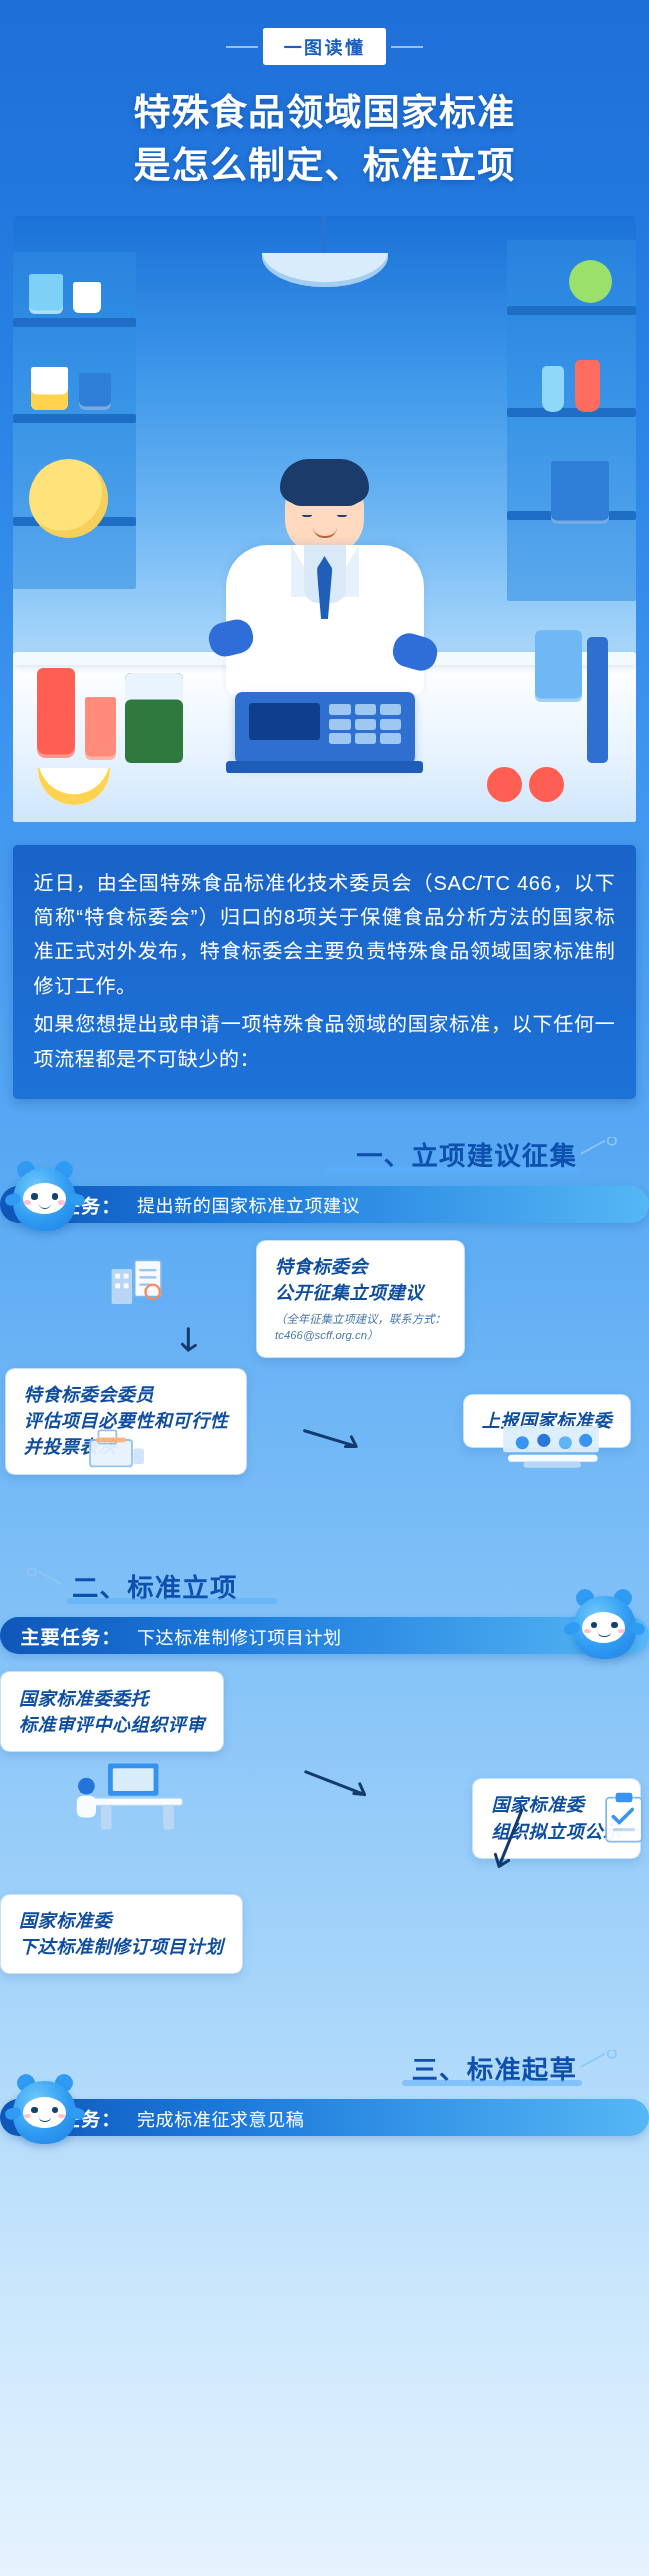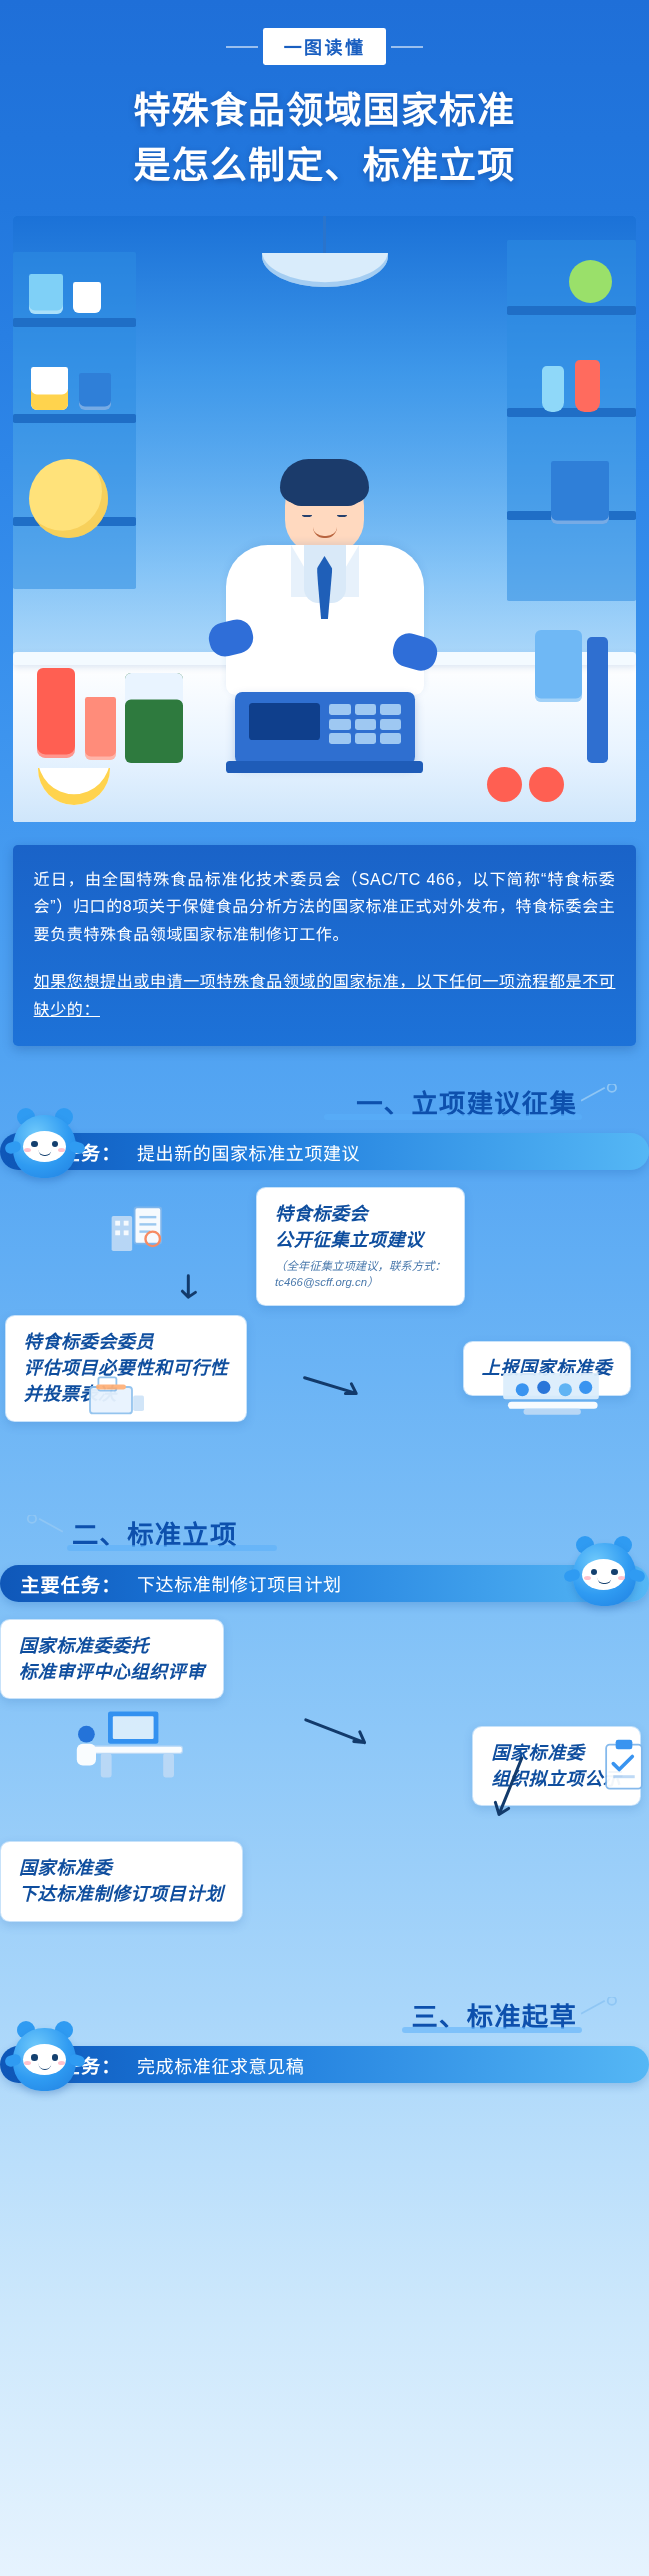--- a/index.html
+++ b/index.html
@@ -45,21 +45,21 @@
   .ribbon::after { right: -37px; }
 
   .title-block {
     margin-top: 24px;
     color: #ffffff;
     font-weight: bold;
     line-height: 1.32;
     letter-spacing: 1.2px;
     text-shadow: 0 1.8px 6px rgba(0,40,110,0.35);
   }
-  .title-line1 { font-size: 37px; font-family: Liberation Mono, monospace; }
+  .title-line1 { font-size: 37px; }
   .title-line2 { font-size: 37px; margin-top: 4.8px; }
 
   
   .illustration {
     position: relative;
     margin: 25px 13.2px 0 13.2px;
     height: 606px;
     border-radius: 3.6px;
     overflow: hidden;
     background: linear-gradient(180deg, #2f8ff0 0%, #55a9f4 35%, #8cc7f8 70%, #d7ecfd 100%);
@@ -141,26 +141,26 @@
   
   .intro {
     margin: 23px 13.2px 0 13.2px;
     background: linear-gradient(180deg, #1a63c8 0%, #1d72d8 100%);
     border-radius: 4.8px;
     padding: 20.4px 20.4px 23px 20.4px;
     color: #ffffff;
     box-shadow: 0 3.6px 10.8px rgba(10,50,120,0.25);
   }
   .intro p {
-    font-size: 16px;
+    font-size: 20px;
     line-height: 1.72;
     letter-spacing: 0.6px;
     text-align: justify;
   }
-  .intro p + p { margin-top: 20px; text-decoration: underline; }
+  .intro p + p { margin-top: 4px; }
 
   
   .section { position: relative; margin-top: 34px; padding: 0 0; }
   .sec-head {
     position: relative;
     display: flex;
     align-items: center;
     justify-content: center;
     gap: 9.6px;
     height: 42px;

